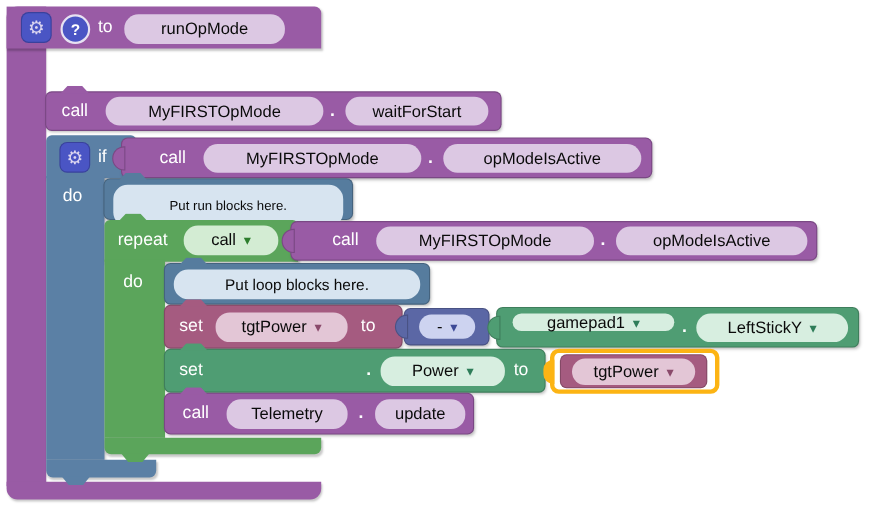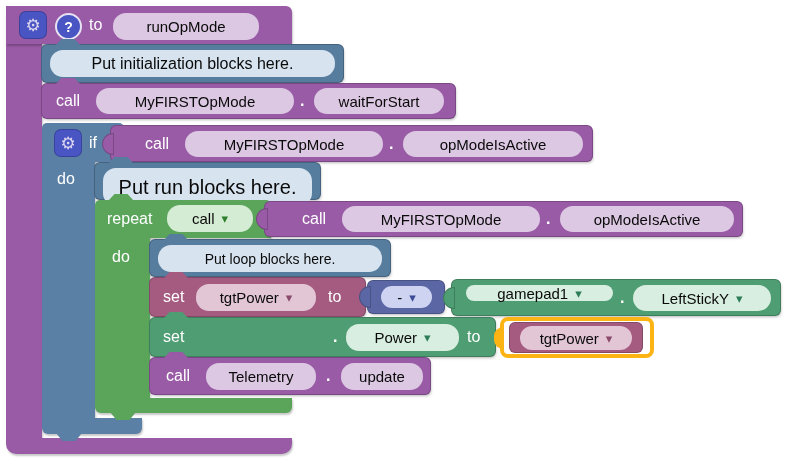--- a/index.html
+++ b/index.html
@@ -66,23 +66,20 @@
   <div class="purple">
     <div class="soft" style="left:6px;top:6px;width:36px;height:436px;"></div>
     <div class="soft" style="left:6px;top:6px;width:286px;height:38px;border-radius:10px 6px 0 0;"></div>
     <div class="soft" style="left:6px;top:438px;width:286px;height:16px;border-radius:0 0 10px 10px;"></div>
     <div class="gear" style="left:20px;top:12px;">⚙</div>
     <div class="help" style="left:55px;top:13px;">?</div>
     <span class="wl" style="left:89px;top:15px;">to</span>
     <div class="fld" style="left:113px;top:13px;width:146px;height:27px;">runOpMode</div>
   </div>
 
-  <div class="blk comment bump" style="left:42px;top:45px;width:301px;height:37px;">
-    <div class="fld" style="left:8px;top:5px;width:285px;height:27px;font-size:16px;">Put initialization blocks here.</div>
-  </div>
 
   <div class="blk purple bump" style="left:42px;top:84px;width:413px;height:34px;">
     <span class="wl" style="left:14px;top:7px;">call</span>
     <div class="fld" style="left:54px;top:4px;width:198px;height:26px;">MyFIRSTOpMode</div>
     <span class="dot" style="left:258px;top:7px;">.</span>
     <div class="fld" style="left:272px;top:4px;width:130px;height:26px;">waitForStart</div>
   </div>
 
   <div class="ifblue">
     <div class="soft" style="left:42px;top:123px;width:82px;height:39px;border-radius:5px 5px 0 0;"></div>
@@ -95,21 +92,21 @@
   </div>
 
   <div class="blk purple ltab" style="left:111px;top:126px;width:481px;height:35px;">
     <span class="wl" style="left:34px;top:8px;">call</span>
     <div class="fld" style="left:74px;top:5px;width:198px;height:26px;">MyFIRSTOpMode</div>
     <span class="dot" style="left:278px;top:8px;">.</span>
     <div class="fld" style="left:292px;top:5px;width:180px;height:26px;">opModeIsActive</div>
   </div>
 
   <div class="blk comment bump" style="left:95px;top:163px;width:225px;height:36px;">
-    <div class="fld" style="left:8px;top:5px;width:209px;height:38px;font-size:20px;">Put run blocks here.</div>
+    <div class="fld" style="left:8px;top:5px;width:209px;height:38px;font-size:12px;">Put run blocks here.</div>
   </div>
 
   <div class="loop">
     <div class="soft bump" style="left:95px;top:200px;width:176px;height:38px;border-radius:5px 5px 0 0;"></div>
     <div class="soft" style="left:95px;top:236px;width:55px;height:162px;"></div>
     <div class="soft" style="left:95px;top:398px;width:197px;height:15px;border-radius:0 0 6px 6px;"></div>
     <div class="soft" style="left:110px;top:412px;width:26px;height:8px;clip-path:polygon(0 0,100% 0,75% 100%,25% 100%);box-shadow:none;"></div>
     <span class="wl" style="left:107px;top:209px;">repeat</span>
     <div class="dd" style="left:167px;top:205px;width:86px;height:27px;">call</div>
     <span class="wl" style="left:112px;top:247px;">do</span>

